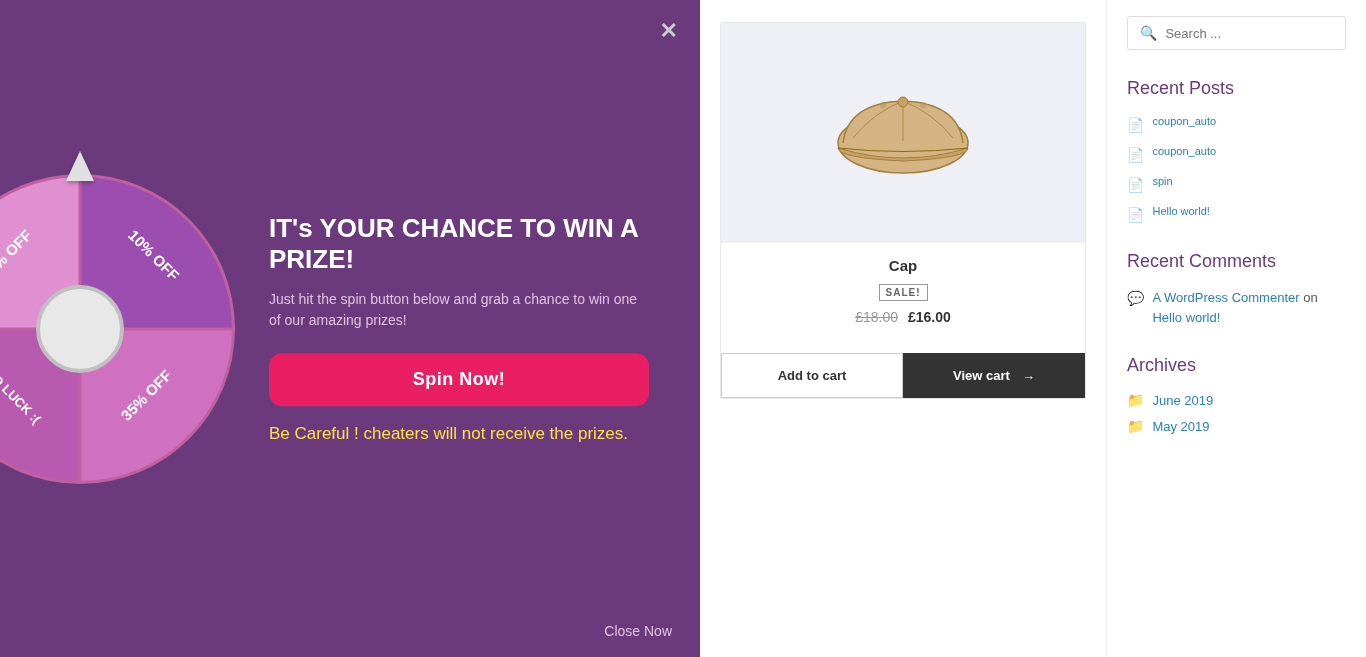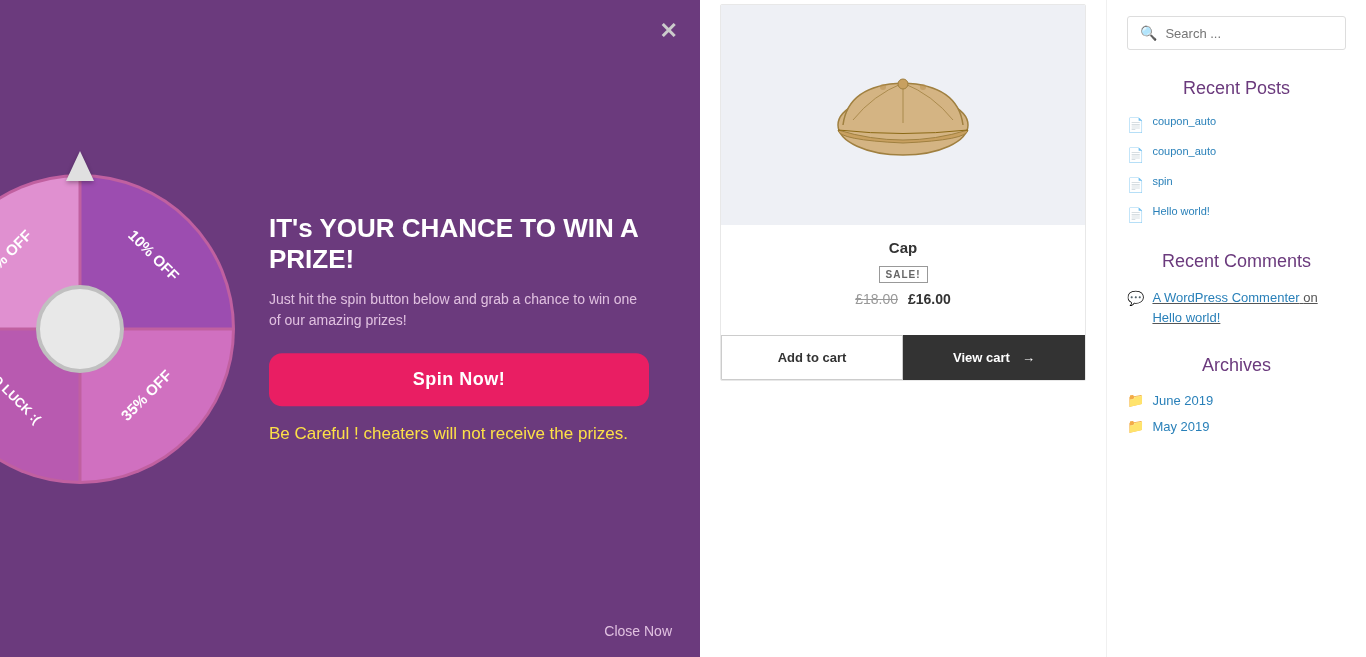--- a/index.html
+++ b/index.html
@@ -128,21 +128,21 @@
     .right-side {
       flex: 1;
       display: flex;
       height: 657px;
       overflow: hidden;
     }
 
     
     .shop-content {
       flex: 1;
-      padding: 4px 20px;
+      padding: 22px 20px;
       overflow-y: auto;
       background: #fff;
     }
 
     .product-card {
       border: 1px solid #e8e8e8;
       border-radius: 2px;
       overflow: hidden;
       background: #fff;
       margin-bottom: 16px;
@@ -268,21 +268,20 @@
       color: #999;
       flex: 1;
       background: transparent;
     }
 
     .sidebar-section-title {
       font-size: 18px;
       color: #6b3a7d;
       font-weight: normal;
       margin-bottom: 16px;
-      text-align: center;
     }
 
     .sidebar-section {
       margin-bottom: 28px;
     }
 
     .sidebar-post-item {
       display: flex;
       align-items: flex-start;
       gap: 8px;
@@ -313,21 +312,20 @@
       color: #999;
       font-size: 14px;
       margin-top: 2px;
       flex-shrink: 0;
     }
 
     .comment-text {
       font-size: 13px;
       color: #555;
       line-height: 1.5;
-      text-decoration: underline;
     }
 
     .comment-link {
       color: #2980b9;
       text-decoration: none;
     }
 
     .archive-item {
       display: flex;
       align-items: center;

